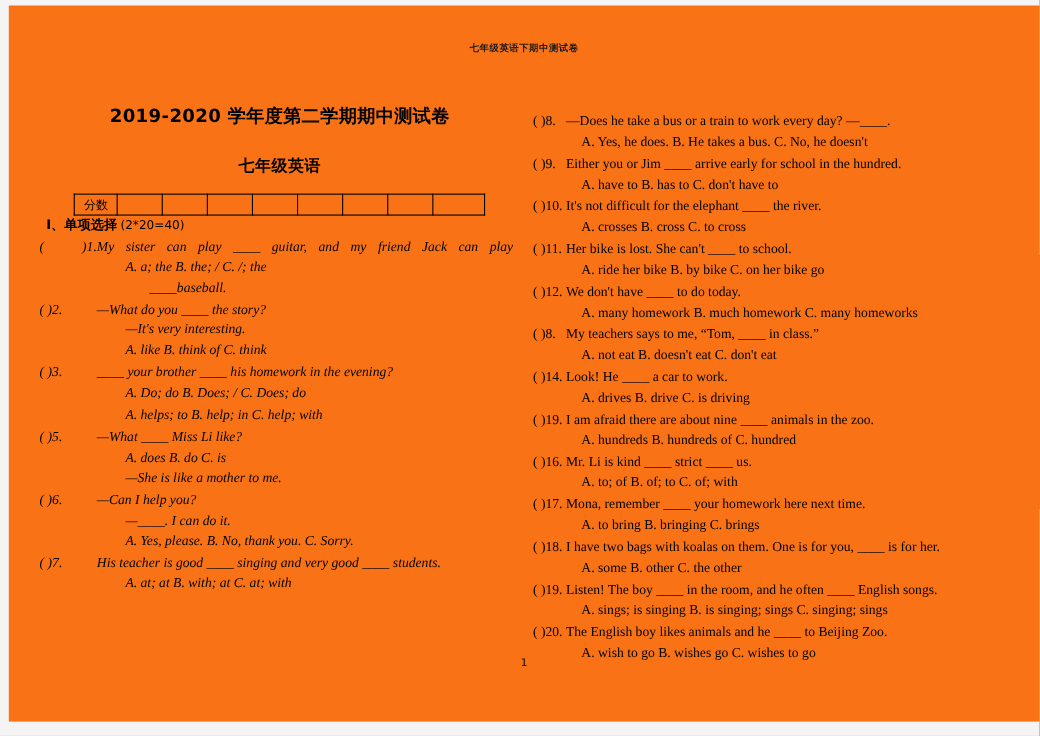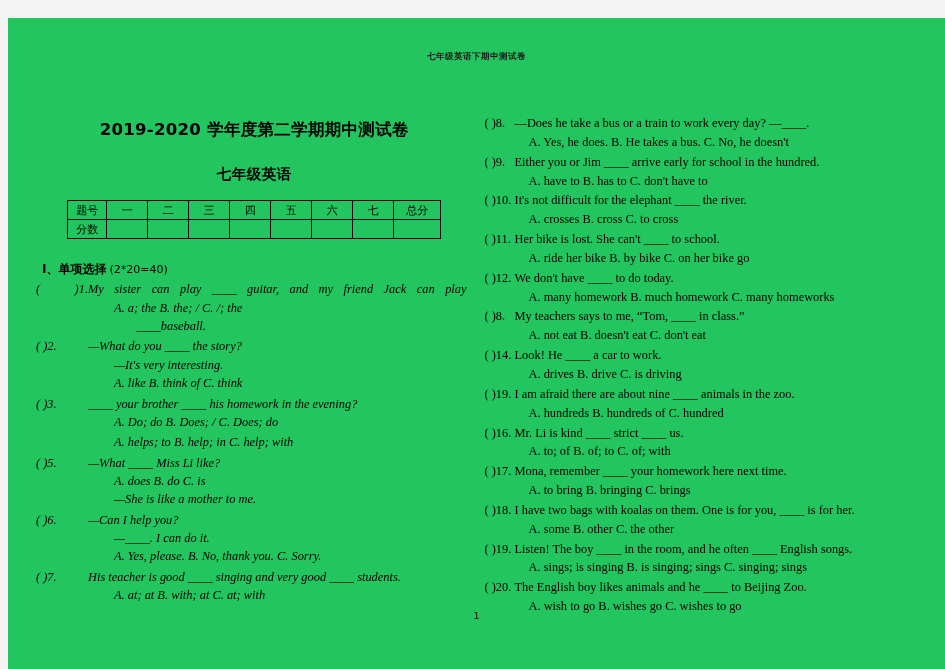--- a/index.html
+++ b/index.html
@@ -9,42 +9,41 @@
   body {
     width: 945px;
     height: 669px;
     background: #f4f4f4;
     font-family: "Liberation Serif", "DejaVu Serif", serif;
     overflow: hidden;
   }
   #page {
     position: absolute;
     left: 8px;
-    top: 18px;
+    top: 5px;
     width: 937px;
     height: 651px;
-    background: #22c55e;
+    background: #f97316;
     box-sizing: border-box;
   }
   
   .doc-header {
     text-align: center;
     font-size: 8.5px;
     color: #1a1a1a;
     letter-spacing: .5px;
     padding-top: 33px;
     font-family: "DejaVu Sans", sans-serif;
     font-weight: 600;
   }
   
   .columns {
     display: flex;
     padding: 0 14px 0 18px;
     box-sizing: border-box;
-    align-items: center;
   }
   .col {
     width: 50%;
     box-sizing: border-box;
   }
   .col-left  { padding-right: 12px; padding-left: 62px; }
   .col-right { padding-left: 6px; padding-top: 50px; }
 
   
   .main-title {
@@ -87,21 +86,20 @@
     vertical-align: middle;
     padding: 1px 2px;
     color: #000;
   }
   td.lbl   { width: 34px; }
   td.num   { width: 36px; }
   td.total { width: 42px; }
 
   
   .section-heading {
-    margin-top: 22px;
     margin-left: -46px;
     font-size: 12px;
     color: #000;
   }
   .section-heading .cn {
     font-family: "DejaVu Sans", sans-serif;
     font-weight: bold;
     font-size: 12px;
   }
   .section-heading .pts {
@@ -169,31 +167,20 @@
   <div class="columns">
 
     <div class="col col-left">
 
       <div class="main-title">2019-2020 学年度第二学期期中测试卷</div>
       <div class="sub-title">七年级英语</div>
 
       <div class="score-table-wrap">
         <table class="score-table">
           <tbody>
-              <tr>
-            <td class="lbl">题号</td>
-            <td class="num">一</td>
-            <td class="num">二</td>
-            <td class="num">三</td>
-            <td class="num">四</td>
-            <td class="num">五</td>
-            <td class="num">六</td>
-            <td class="num">七</td>
-            <td class="total">总分</td>
-          </tr>
           <tr>
             <td class="lbl">分数</td>
             <td class="num"></td>
             <td class="num"></td>
             <td class="num"></td>
             <td class="num"></td>
             <td class="num"></td>
             <td class="num"></td>
             <td class="num"></td>
             <td class="total"></td>

